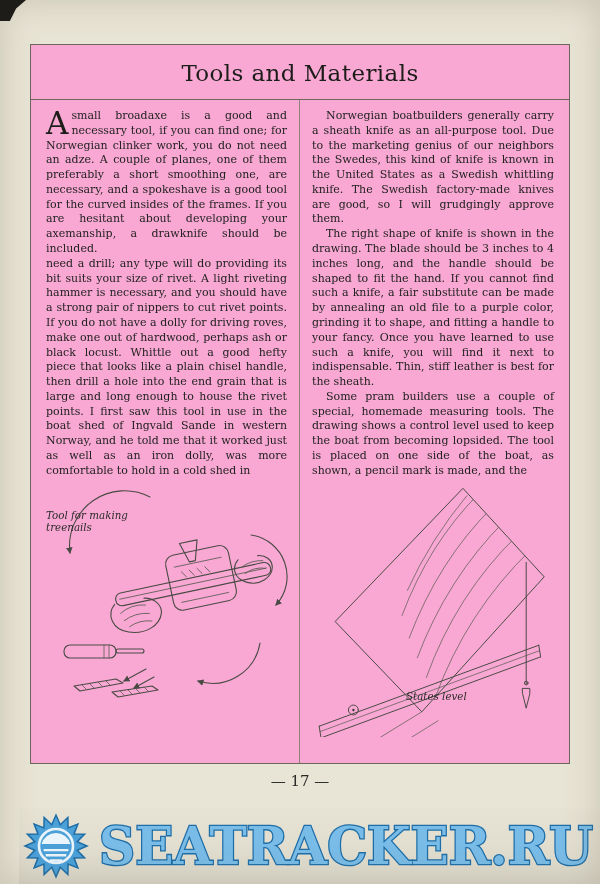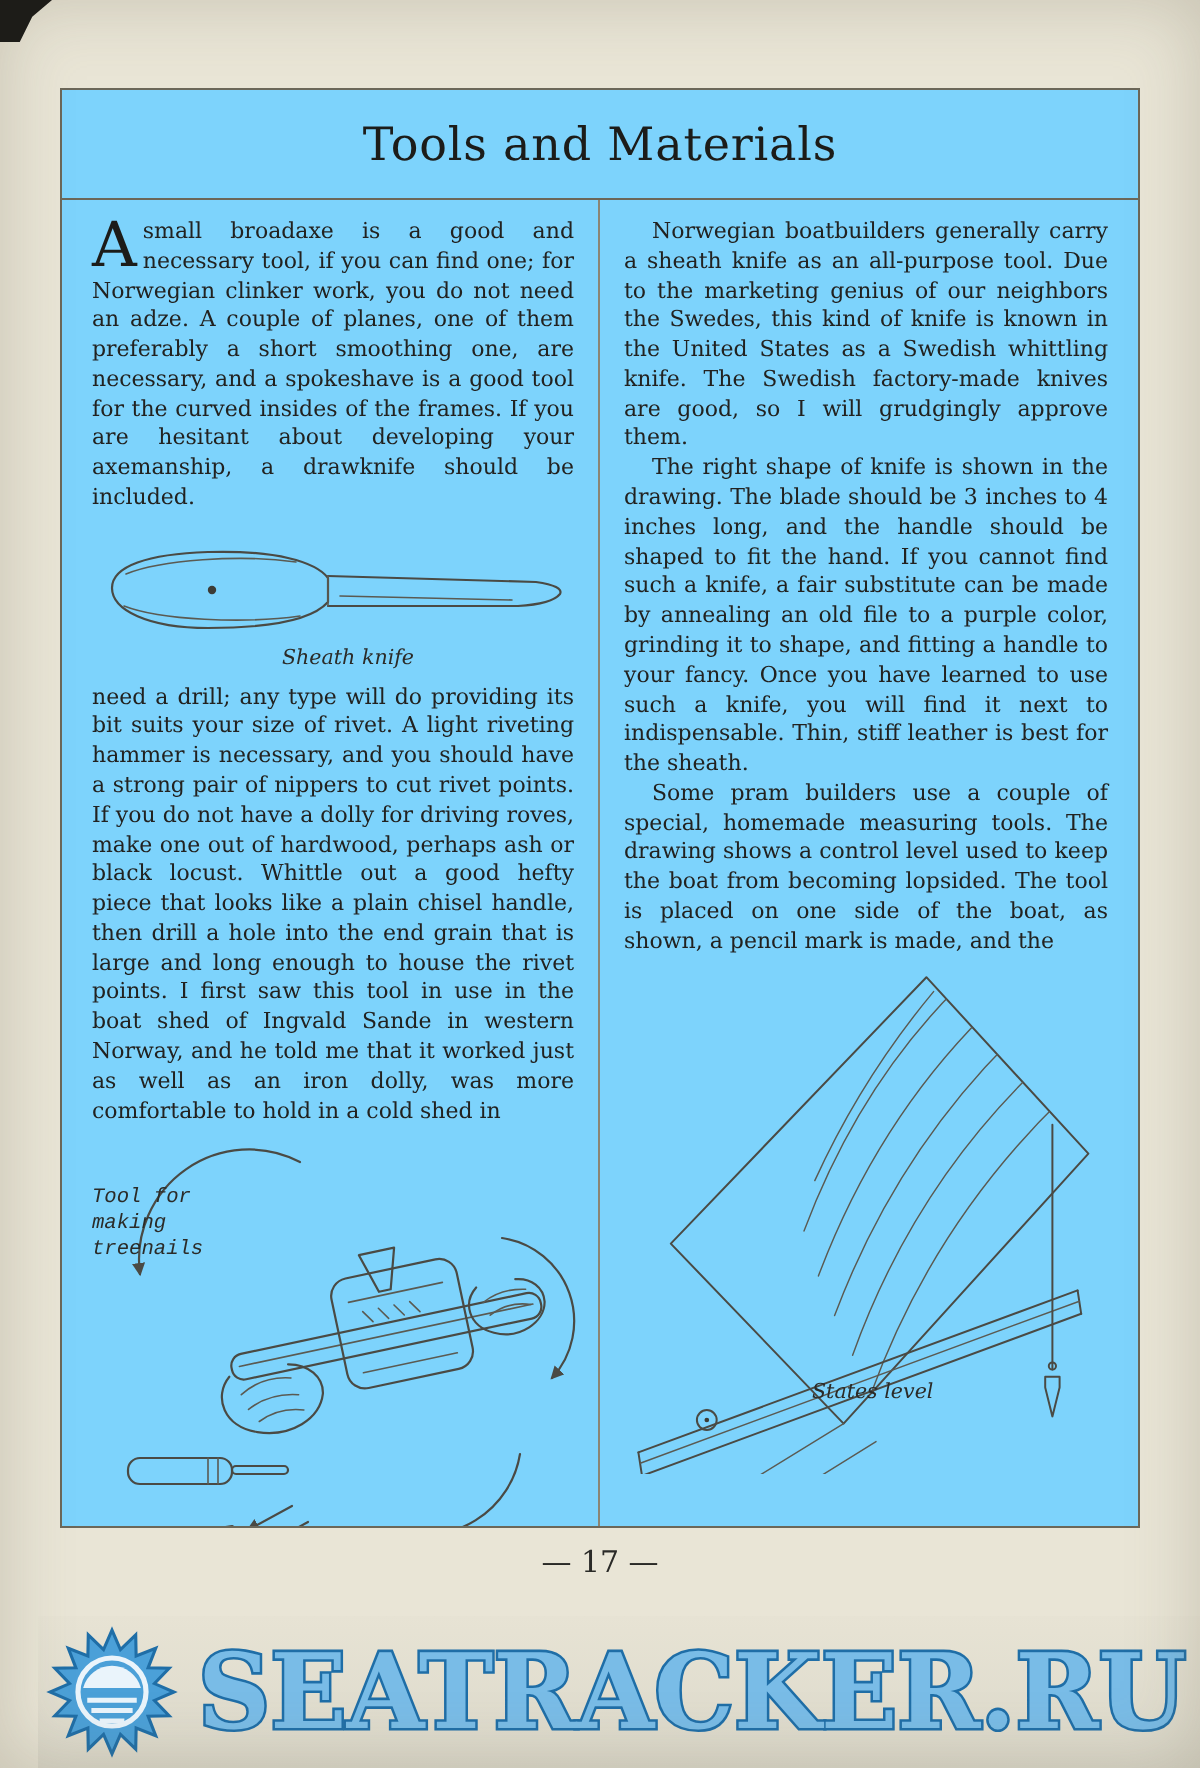--- a/index.html
+++ b/index.html
@@ -18,21 +18,21 @@
   }
   .scan-corner {
     position:absolute; top:0; left:0; width:26px; height:21px;
     background:#1d1c18;
     clip-path:polygon(0 0,100% 0,62% 40%,38% 100%,0 100%);
     z-index:6;
   }
   .page-frame {
     position:absolute; left:30px; right:30px; top:44px; height:720px;
     border:1px solid #6b6759;
-    background:#7dd3fc;
+    background:#f9a8d4;
     overflow:hidden;
   }
   .page-title {
     text-align:center;
     padding-top:15px;
     font-size:23px;
     letter-spacing:.4px;
     color:#1c1c19;
   }
   .title-rule { border-bottom:1px solid #6b6759; margin-top:13px; }
@@ -51,21 +51,21 @@
     float:left;
     font-size:31px;
     line-height:26px;
     padding:1px 3px 0 0;
     color:#1c1c19;
   }
   .figure { position:relative; }
   .caption { font-style:italic; font-size:10.3px; color:#2b2b28; line-height:1.25; }
   .knife-figure { margin:8px 0 6px 0; text-align:center; }
   .knife-caption { margin:-2px 0 2px 95px; text-align:left; }
-  .treenail-figure { height:216px; margin-top:4px;font-family:Liberation Mono, monospace; }
+  .treenail-figure { height:216px; margin-top:4px; }
   .treenail-figure svg { position:absolute; left:0; top:0; }
   .treenail-label { position:absolute; left:0; top:26px; width:82px; }
   .control-figure { height:252px; margin-top:6px; }
   .control-figure svg { position:absolute; left:0; top:0; }
   .control-caption { position:absolute; left:94px; bottom:34px; }
   .page-number {
     position:absolute; left:0; right:0; top:772px;
     text-align:center; font-size:15px; color:#2a2a27;
     z-index:2;
   }
@@ -87,32 +87,20 @@
 
 <div class="page-frame">
   <div class="page-title">Tools and Materials</div>
   <div class="title-rule"></div>
 
   <div class="columns">
 
     <div class="col left">
       <p class="body-text"><span class="dropcap">A</span><span>small broadaxe is a good and necessary tool, if you can find one; for Norwegian clinker work, you do not need an adze. A couple of planes, one of them preferably a short smoothing one, are necessary, and a spokeshave is a good tool for the curved insides of the frames. If you are hesitant about developing your axemanship, a drawknife should be included.</span></p>
 
-      <div class="figure knife-figure">
-        <svg width="242" height="56" viewBox="0 0 242 56">
-          <path class="ink" d="M10,29 C10,18 28,12 58,11 C92,10 112,16 118,24 L118,36 C110,45 90,49 58,49 C28,49 10,40 10,29 Z"></path>
-          <path class="ink-thin" d="M17,22 C34,15 74,12 102,16"></path>
-          <path class="ink-thin" d="M16,38 C34,45 76,47 104,43"></path>
-          <circle cx="60" cy="30" r="2.1" fill="#3c3c36" stroke="none"></circle>
-          <path class="ink" d="M118,23 L222,26 Q236,28 234,32 Q230,37 213,38 L118,38"></path>
-          <path class="ink-thin" d="M118,23 L118,38"></path>
-          <path class="ink-thin" d="M124,33 L210,35"></path>
-        </svg>
-        <div class="caption knife-caption">Sheath knife</div>
-      </div>
 
       <p class="body-text">need a drill; any type will do providing its bit suits your size of rivet. A light riveting hammer is necessary, and you should have a strong pair of nippers to cut rivet points. If you do not have a dolly for driving roves, make one out of hardwood, perhaps ash or black locust. Whittle out a good hefty piece that looks like a plain chisel handle, then drill a hole into the end grain that is large and long enough to house the rivet points. I first saw this tool in use in the boat shed of Ingvald Sande in western Norway, and he told me that it worked just as well as an iron dolly, was more comfortable to hold in a cold shed in</p>
 
       <div class="figure treenail-figure">
         <svg width="243" height="216" viewBox="0 0 243 216">
           <defs>
             <marker id="ah" markerWidth="7" markerHeight="7" refX="5" refY="3" orient="auto">
               <path d="M0,0 L6,3 L0,6 Z" fill="#4a4a44"></path>
             </marker>
           </defs>

